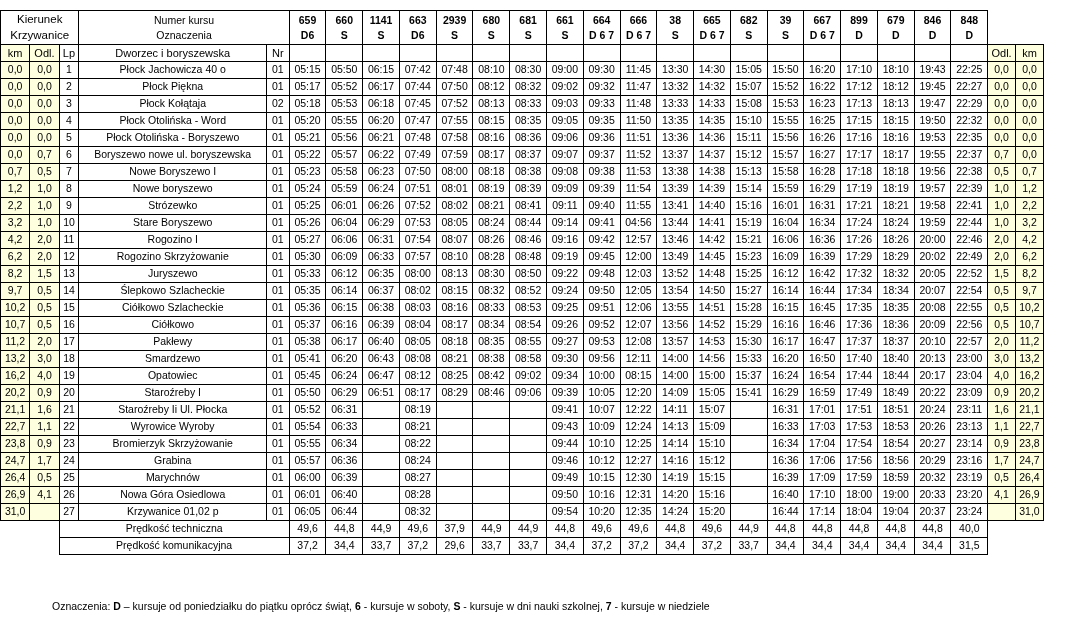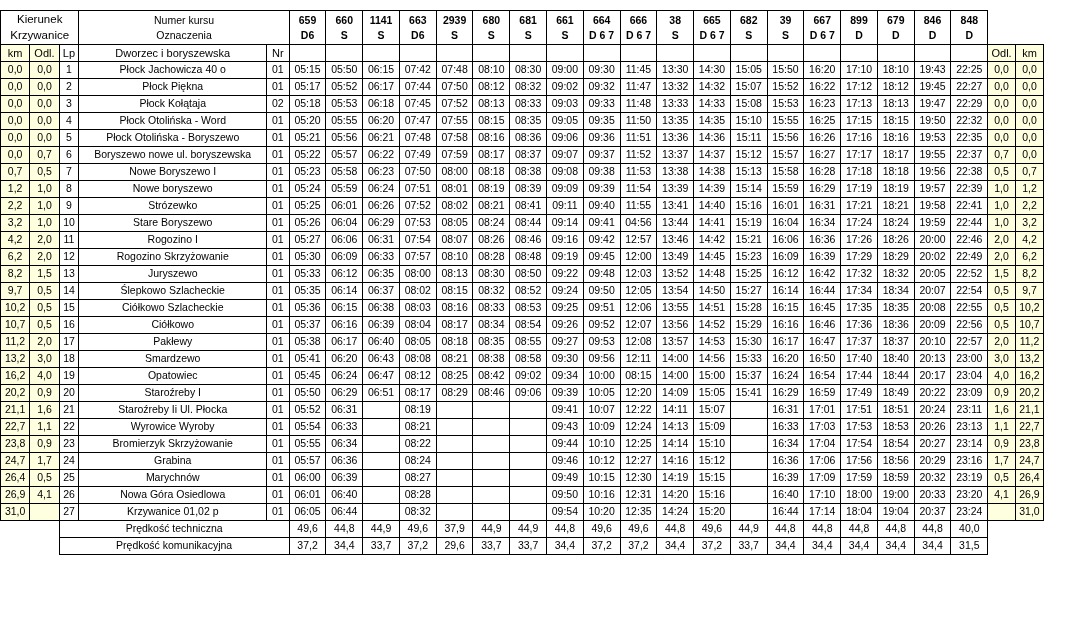--- a/index.html
+++ b/index.html
@@ -1033,14 +1033,25 @@
           <td>34,4</td>
           <td>34,4</td>
           <td>34,4</td>
           <td>31,5</td>
           <td style="border: none;"></td>
           <td style="border: none;"></td>
         </tr>
       </tbody>
   </table>
 
+  <div class="legend">
+    <span>Oznaczenia:</span>
+    <b>D</b>
+    <span>– kursuje od poniedziałku do piątku oprócz świąt,</span>
+    <b>6</b>
+    <span>- kursuje w soboty,</span>
+    <b>S</b>
+    <span>- kursuje w dni nauki szkolnej,</span>
+    <b>7</b>
+    <span>- kursuje w niedziele</span>
+  </div>
 
 </div>
 
 </body></html>

